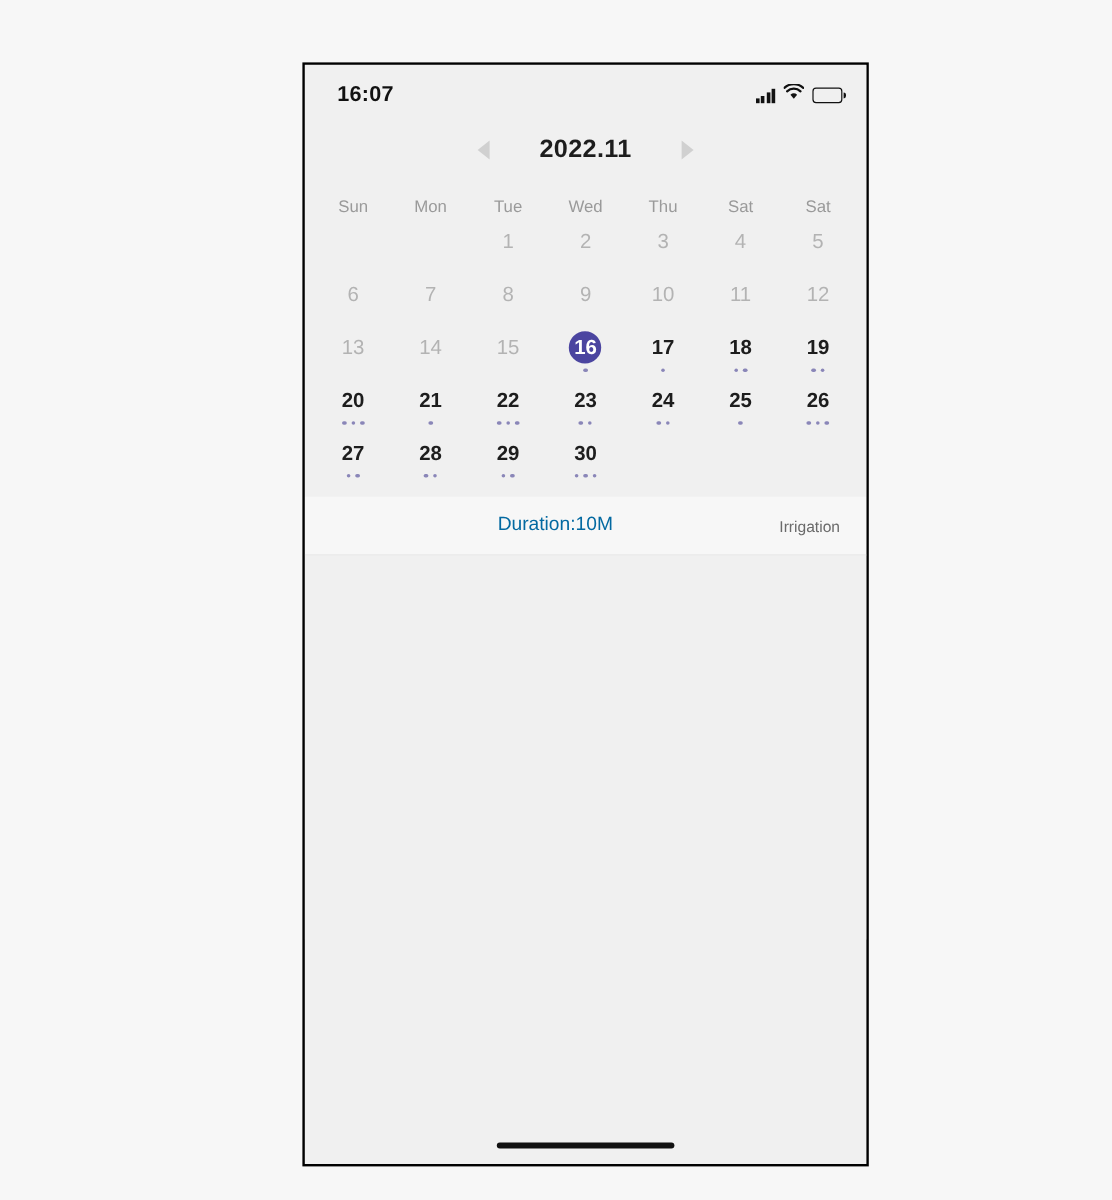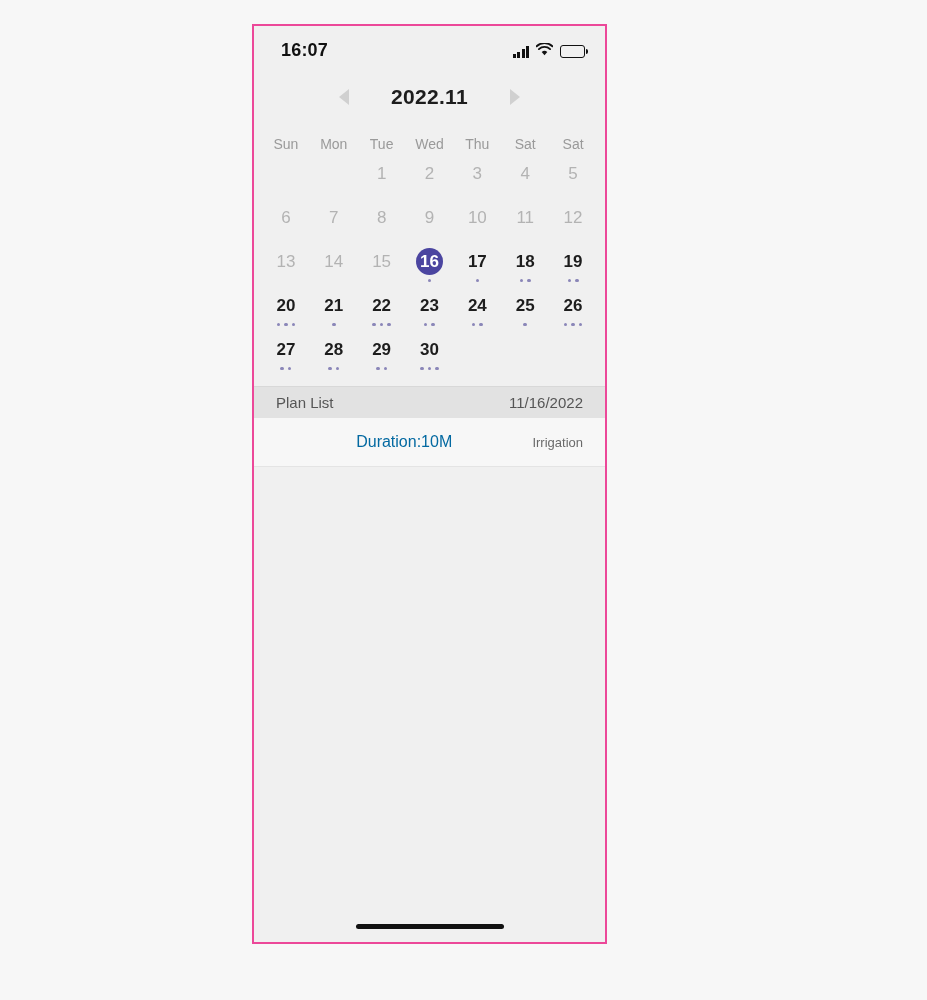--- a/index.html
+++ b/index.html
@@ -18,25 +18,25 @@
     position: relative;
     width: 927px;
     height: 1000px;
     background: #f7f7f7;
   }
 
   
   .phone {
     position: absolute;
     left: 252px;
-    top: 24px;
-    width: 355px;
+    top: 52px;
+    width: 472px;
     height: 920px;
     background: #f0f0f0;
-    border: 2px solid #ec4899;
+    border: 2px solid #000000;
     box-sizing: border-box;
     overflow: hidden;
   }
 
   
   .status-bar {
     position: relative;
     height: 50px;
     background: #f0f0f0;
   }
@@ -503,24 +503,20 @@
             <div class="dots">
               <span style="background: rgb(138, 134, 184);"></span>
               <span style="background: rgb(138, 134, 184);"></span>
               <span style="background: rgb(138, 134, 184);"></span>
             </div>
           </div>
         </div>
 
     </div>
 
-    <div class="plan-header">
-      <div class="plan-header-title">Plan List</div>
-      <div class="plan-header-date">11/16/2022</div>
-    </div>
 
     <div id="plan-entries">
         <div class="plan-row">
           <div class="plan-duration">Duration:10M</div>
           <div class="plan-type">Irrigation</div>
         </div>
       </div>
 
     <div class="plan-body"></div>
 

